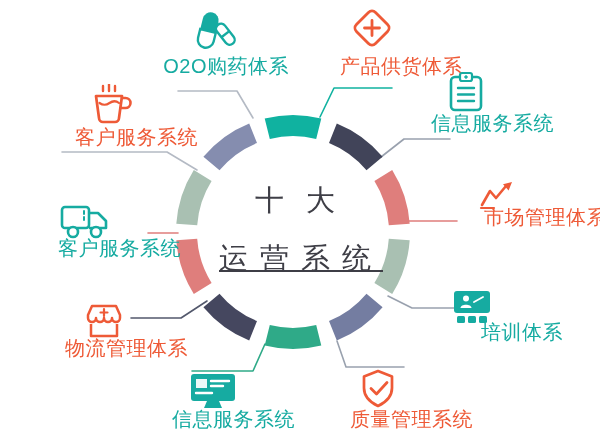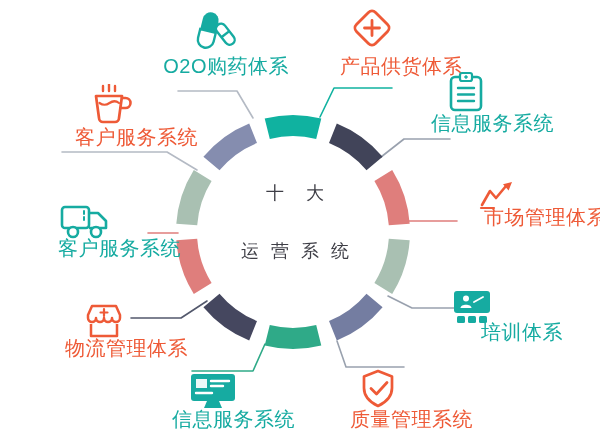--- a/index.html
+++ b/index.html
@@ -44,22 +44,22 @@
   #ic-quality  {left:359px;top:369px;}
   #ic-supply   {left:190px;top:373px;}
   #ic-brand    {left:84px; top:303px;}
   #ic-logistics{left:60px; top:203px;}
   #ic-customer {left:89px; top:84px;}
   
   .center-line{
     position:absolute;left:170px;width:250px;text-align:center;
     color:var(--center);font-weight:500;
   }
-  #center-line1{top:181px;font-size:18px;letter-spacing:22px;padding-left:22px;box-sizing:border-box;}
-  #center-line2{top:239px;font-size:18px;letter-spacing:12px;padding-left:12px;box-sizing:border-box;}
+  #center-line1{top:181px;font-size:29px;letter-spacing:22px;padding-left:22px;box-sizing:border-box;}
+  #center-line2{top:239px;font-size:29px;letter-spacing:12px;padding-left:12px;box-sizing:border-box;text-decoration:underline;}
 </style>
 </head>
 <body>
 
 <div id="stage" style="--teal: #16aba1; --red: #ee5a37; --center: #3e3e46; --line-gray: #99a1ae; --line-light: #b4bac4; --line-dark: #53586c; --line-teal: #10b2a0; --line-green: #2faa88; --line-pink: #df7e7c;">
 
   <svg id="ring-svg" width="600" height="447" viewBox="0 0 600 447">
     <g id="connectors">
       <polyline class="ln ln-light" points="178,91 237,91 253,118"></polyline>
       <polyline class="ln ln-teal" points="392,88 334,88 320,117"></polyline>

